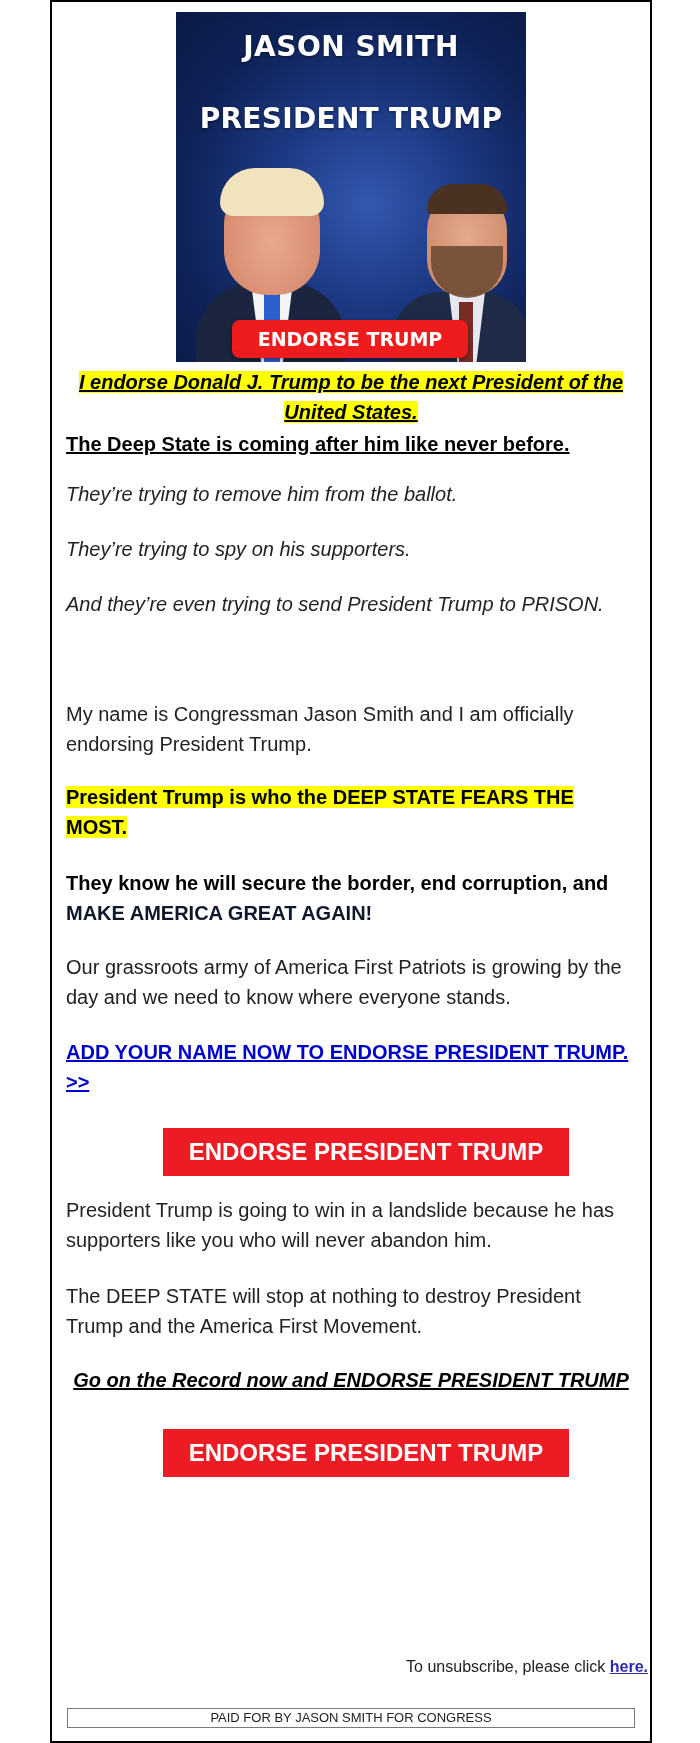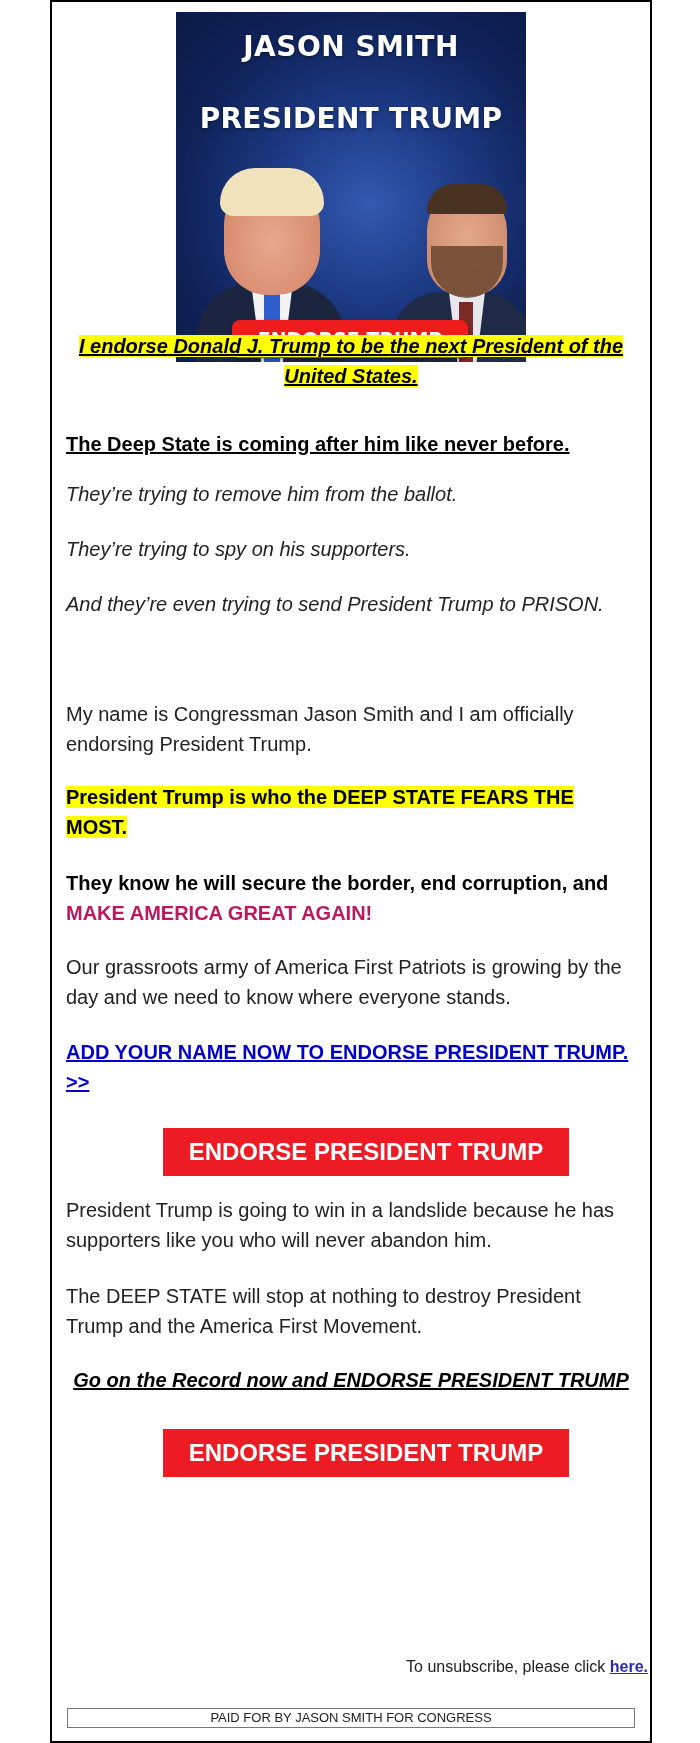--- a/index.html
+++ b/index.html
@@ -47,21 +47,21 @@
     font-family: "DejaVu Sans", sans-serif; font-weight: bold; font-size: 19px; box-shadow: 0 2px 4px rgba(0,0,0,.4);
   }
 
   .content { position: absolute; left: 14px; top: 0; width: 570px; }
   .p { position: absolute; left: 0; width: 570px; font-size: 20px; line-height: 30px; margin: 0; }
   .center { text-align: center; }
   .hl { background: #ffff00; }
   .u { text-decoration: underline; }
   .b { font-weight: bold; }
   .i { font-style: italic; }
-  .red { color: #be185d; }
+  .red { color: #0f172a; }
   .black { color: #000000; }
   a.link { color: #0000cc; font-weight: bold; text-decoration: underline; }
 
   .cta-btn {
     position: absolute; left: 97px; width: 406px; height: 48px; background: #ed1c24;
     color: #ffffff; font-weight: bold; font-size: 24px; text-align: center; line-height: 48px;
     cursor: pointer;
   }
   .unsub { position: absolute; left: 0; width: 596px; top: 1656px; text-align: right; font-size: 16px; color: #222; }
   .unsub a { color: #2b2bb0; font-weight: bold; text-decoration: underline; }
@@ -90,21 +90,21 @@
       <div class="shirt-r"></div>
       <div class="tie-r"></div>
       <div class="head-r"></div>
       <div class="beard-r"></div>
       <div class="hair-r"></div>
     </div>
     <div class="hero-cta">ENDORSE TRUMP</div>
   </div>
 
   <div class="content">
-    <p class="p center" style="top:329px;">
+    <p class="p center" style="top:365px;">
       <span class="hl u b i black">I endorse Donald J. Trump to be the next President of the United States.</span>
     </p>
 
     <p class="p b u black" style="top:427px;">The Deep State is coming after him like never before.</p>
 
     <p class="p i" style="top:477px;">They’re trying to remove him from the ballot.</p>
     <p class="p i" style="top:532px;">They’re trying to spy on his supporters.</p>
     <p class="p i" style="top:587px;">And they’re even trying to send President Trump to PRISON.</p>
 
     <p class="p" style="top:697px;width:520px;">My name is Congressman Jason Smith and I am officially endorsing President Trump.</p>

